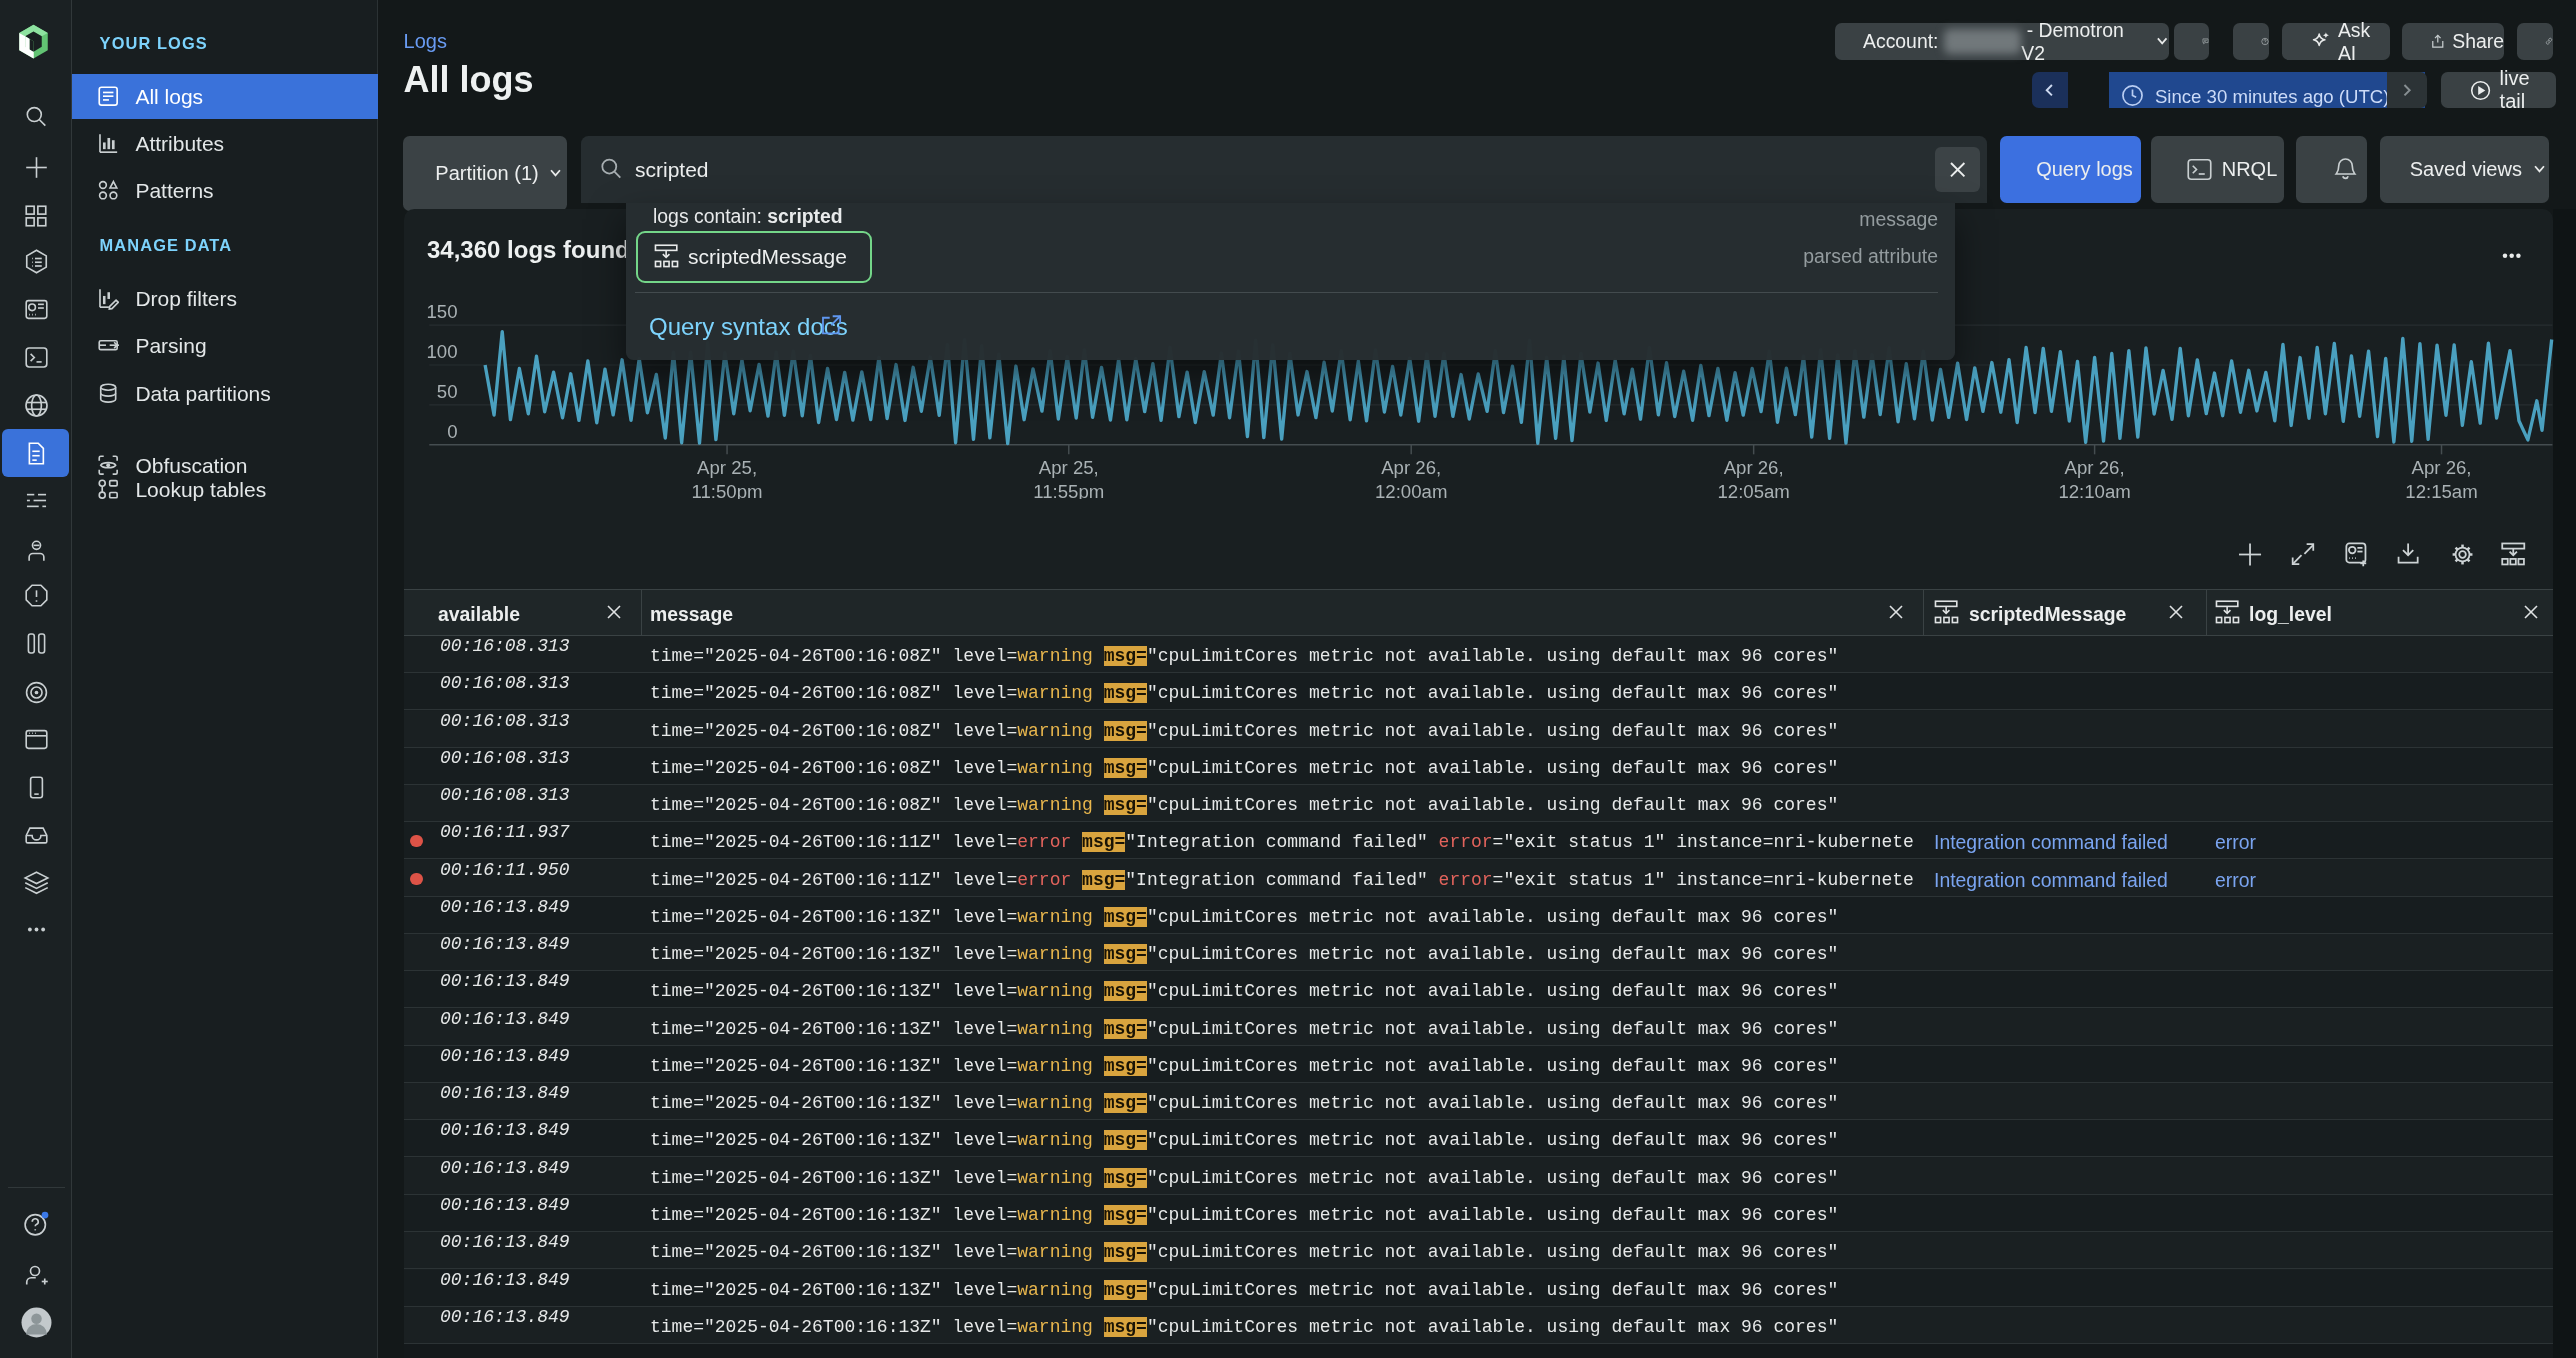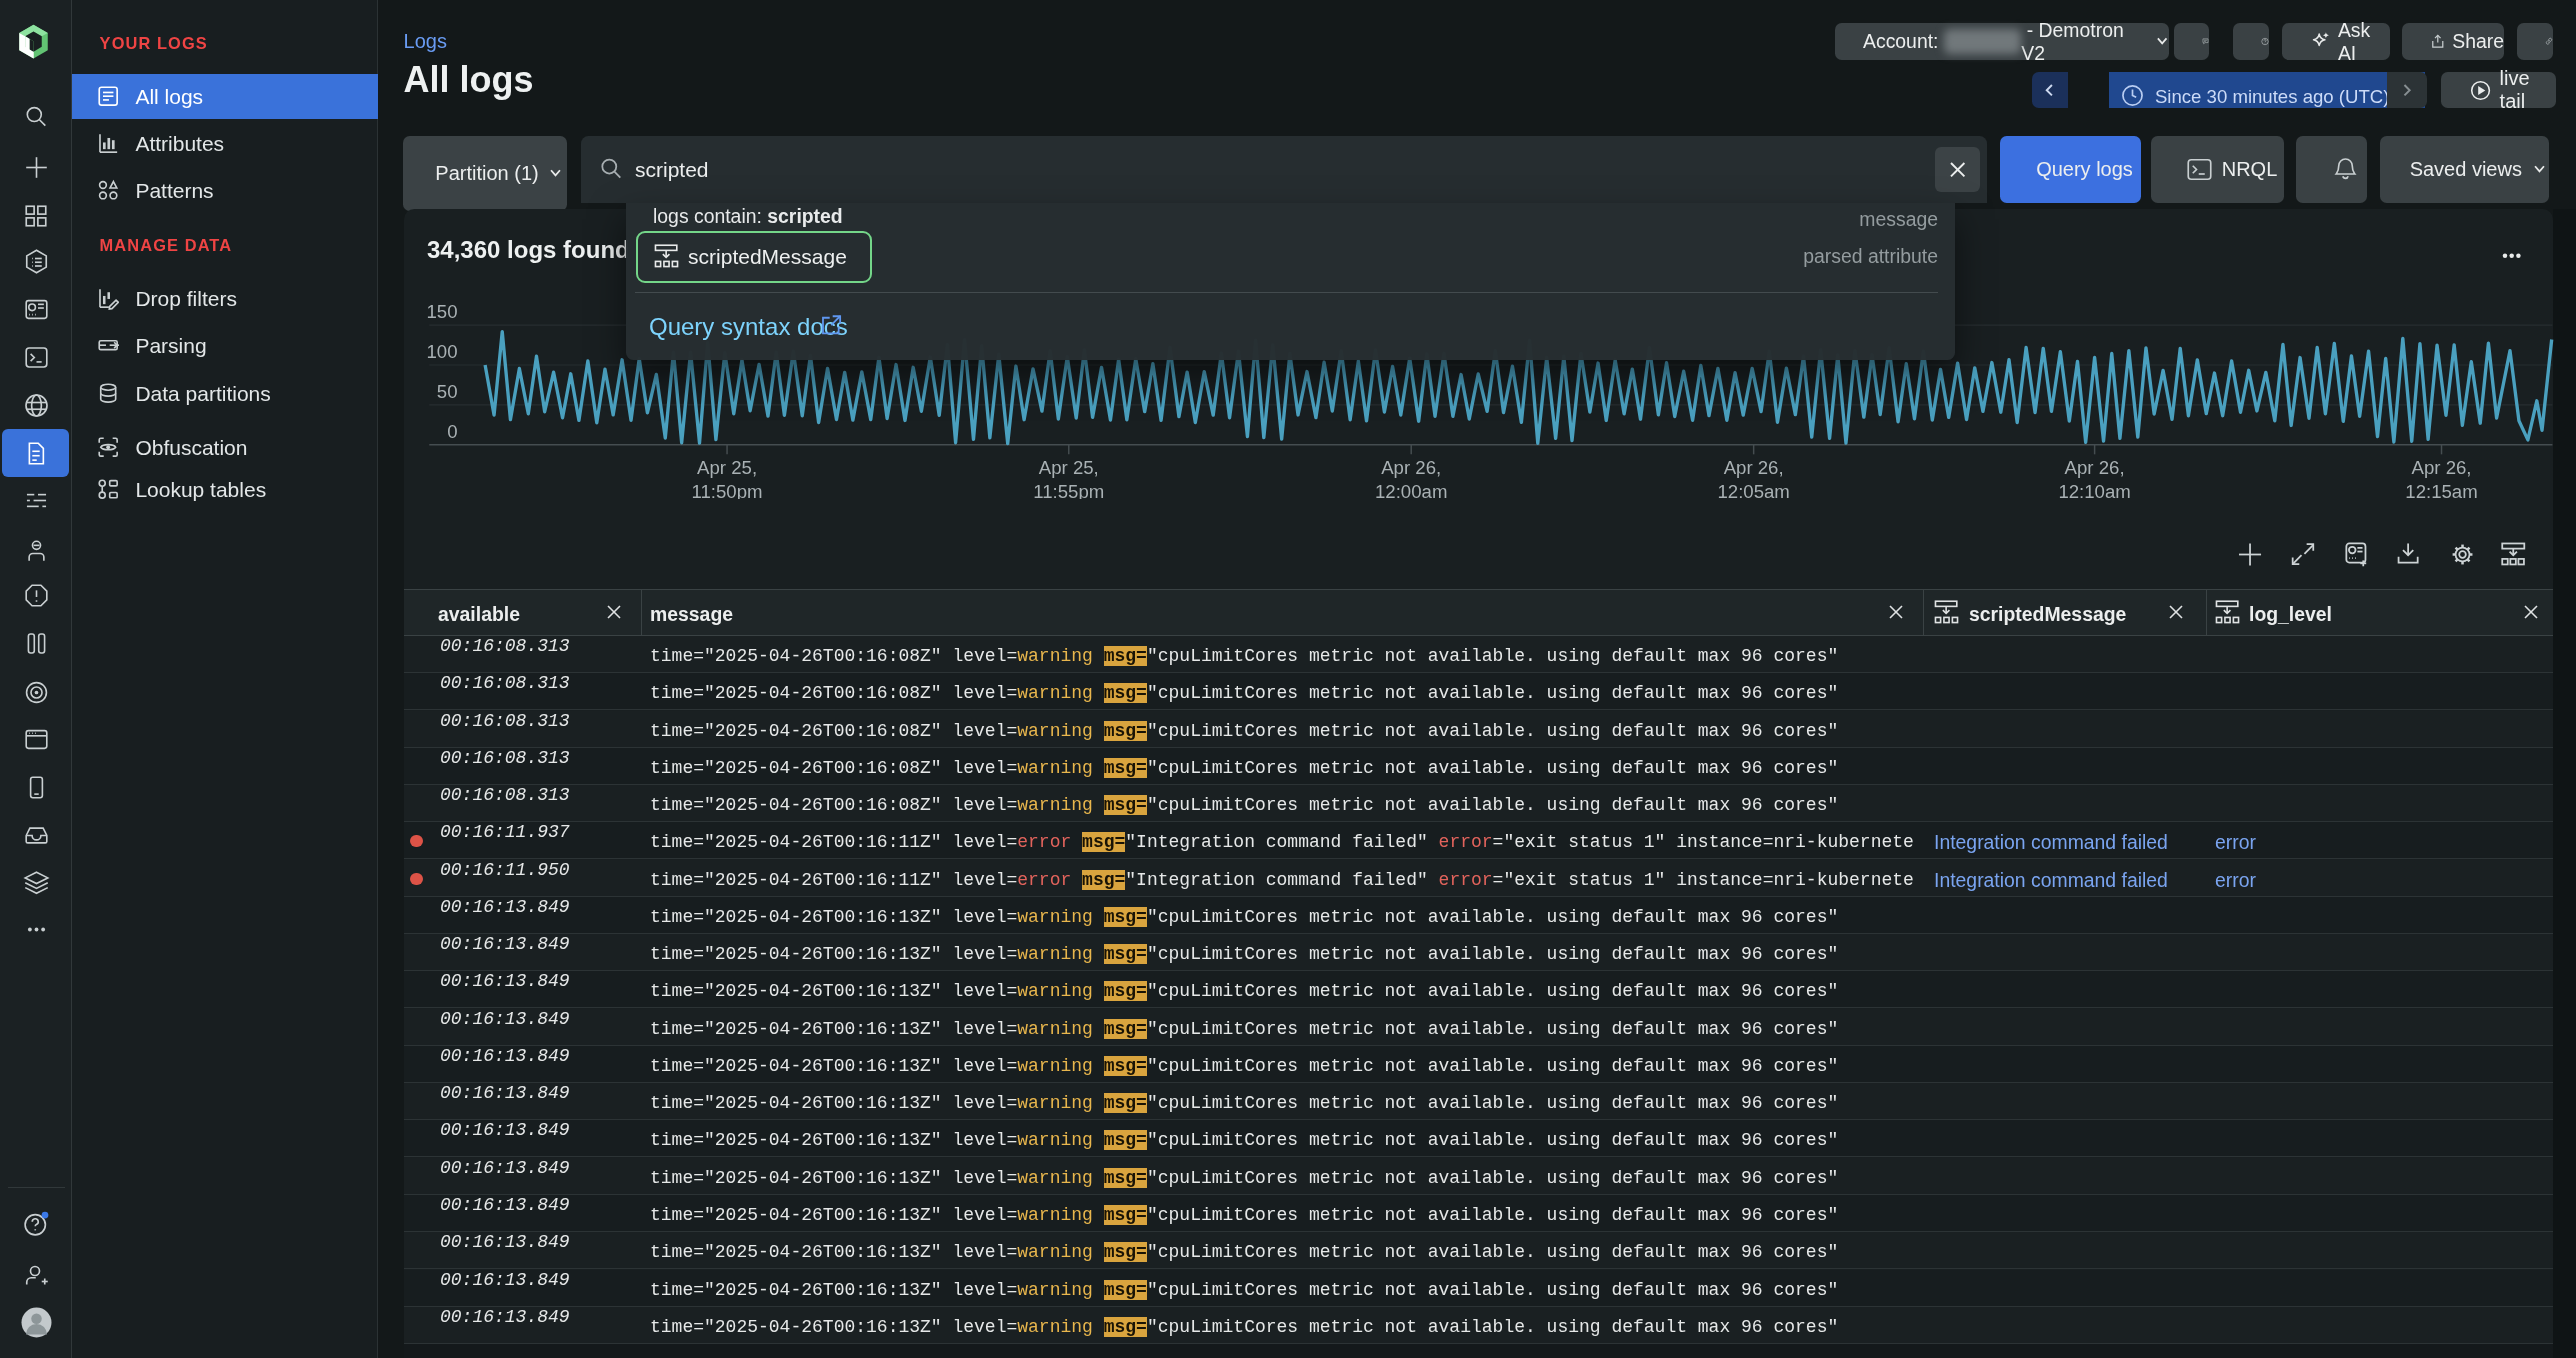--- a/index.html
+++ b/index.html
@@ -6,21 +6,21 @@
 #app{position:relative;width:2576px;height:1358px;}
 .abs{position:absolute;}
 .ico{stroke:#c9cfd1;fill:none;stroke-width:2.2;}
 
 #rail{left:0;top:0;width:72px;height:1358px;background:#1b2123;border-right:0.7px solid #31383a;}
 #rail .it{position:absolute;left:0;width:72px;height:48px;display:flex;align-items:center;justify-content:center;}
 
 #side{left:72px;top:0;width:306px;height:1358px;background:#181e20;border-right:0.7px solid #2b3234;}
 .navrow{position:absolute;left:0;width:306px;height:45px;display:flex;align-items:center;color:#e3e7e8;font-size:21px;}
 .navrow svg{margin-left:24.6px;margin-right:16.4px;flex:none;}
-.navlabel{position:absolute;left:27.6px;color:#ef4444;font-size:16.4px;font-weight:700;letter-spacing:1.1px;}
+.navlabel{position:absolute;left:27.6px;color:#7dd3fc;font-size:16.4px;font-weight:700;letter-spacing:1.1px;}
 
 #main{left:379px;top:0;width:2197px;height:1358px;}
 #card{position:absolute;left:25px;top:209px;width:2149px;height:1149px;background:#191f21;border-radius:10.4px 10.4px 0 0;}
 .btn{position:absolute;background:#3a4144;border-radius:6.7px;color:#eceeee;font-size:20px;display:flex;align-items:center;justify-content:center;padding-left:28px;}
 .row{position:absolute;left:0;width:2149px;height:37px;border-bottom:1.1px solid #2c3335;background:#171d1f;font-family:"Liberation Mono",monospace;font-size:18px;color:#e6e8e8;}
 .row.a{background:#1a2022;}
 .row .ts{position:absolute;left:36px;top:0;font-style:italic;}
 .row .msg{position:absolute;left:246px;top:9.7px;white-space:pre;width:1272px;overflow:hidden;}
 .warn{color:#e8b64d}
 .err{color:#e2635c}
@@ -248,21 +248,21 @@
           <polyline class="ico" points="23,11 27,15 23,19"></polyline>
         </svg>
       Parsing</div>
     <div class="navrow" style="top:371px">
       <svg width="22.4" height="22.4" viewBox="0 0 30 30">
           <ellipse class="ico" cx="15" cy="7" rx="10" ry="4"></ellipse>
           <path class="ico" d="M5 7 v8 c0 2.2 4.5 4 10 4 s10 -1.8 10 -4 v-8"></path>
           <path class="ico" d="M5 15 v8 c0 2.2 4.5 4 10 4 s10 -1.8 10 -4 v-8"></path>
         </svg>
       Data partitions</div>
-    <div class="navrow" style="top:425px">
+    <div class="navrow" style="top:443px">
       <svg width="22.4" height="22.4" viewBox="0 0 30 30">
           <path class="ico" d="M3 9 v-4 a2 2 0 0 1 2 -2 h4"></path>
           <path class="ico" d="M21 3 h4 a2 2 0 0 1 2 2 v4"></path>
           <path class="ico" d="M27 21 v4 a2 2 0 0 1 -2 2 h-4"></path>
           <path class="ico" d="M9 27 h-4 a2 2 0 0 1 -2 -2 v-4"></path>
           <path class="ico" d="M5 15 c3 -4.5 17 -4.5 20 0 c-3 4.5 -17 4.5 -20 0 z"></path>
           <circle cx="15" cy="15" r="2.6" fill="#c9cfd1"></circle>
         </svg>
       Obfuscation</div>
     <div class="navrow" style="top:467px">

